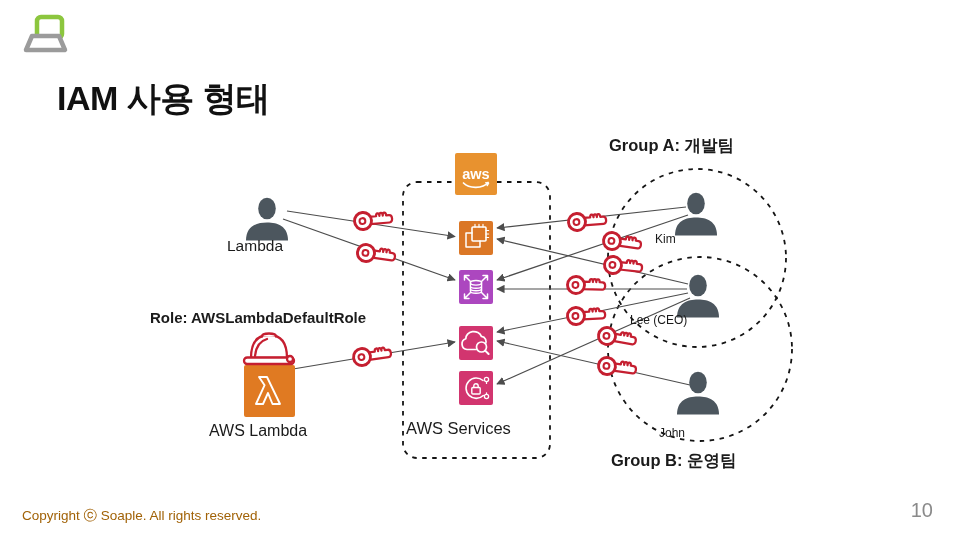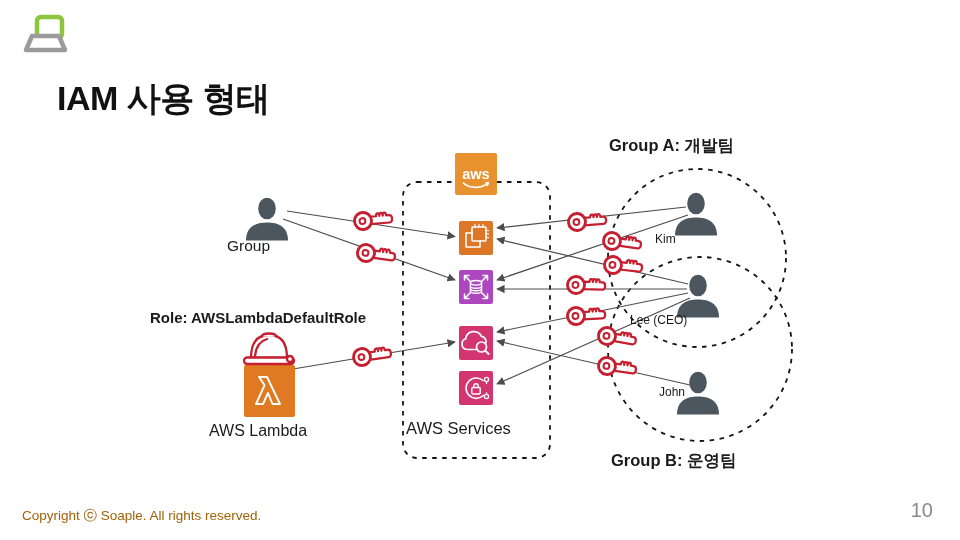--- a/index.html
+++ b/index.html
@@ -12,21 +12,21 @@
   .role-label{left:150px;top:309px;width:245px;font-size:15px;font-weight:600;}
   .client-label{left:227px;top:237px;width:80px;font-size:15.5px;}
   .lambda-label{left:209px;top:422px;width:120px;font-size:16px;}
   .services-label{left:406px;top:419px;width:140px;font-size:16.5px;}
   .group-label{font-size:16.5px;font-weight:600;}
   .group-a{left:609px;top:136px;width:180px;}
   .group-b{left:611px;top:451px;width:180px;}
   .user-label{font-size:12px;}
   .kim-label{left:655px;top:233px;width:80px;}
   .lee-label{left:630px;top:314px;width:140px;}
-  .john-label{left:659px;top:386px;width:80px;}
+  .john-label{left:659px;top:427px;width:80px;}
   .footer{position:absolute;left:22px;top:507px;font-size:13.5px;color:#a16207;}
   .page-num{position:absolute;left:893px;top:499px;width:40px;text-align:right;
             font-size:20px;color:#8a8a8a;}
   
   .dashed{fill:none;stroke:#151515;stroke-width:1.8;stroke-dasharray:4.5 5.5;}
   .conn{stroke:#4d4d4d;stroke-width:1.2;fill:none;}
   .key{fill:#ffffff;stroke:#C51F30;stroke-width:2;stroke-linejoin:round;}
   .keybow{fill:#ffffff;stroke:#C51F30;stroke-width:2.6;}
   .keyhole{fill:#ffffff;stroke:#C51F30;stroke-width:1.8;}
   .person{fill:#4C565E;stroke:none;}
@@ -144,21 +144,21 @@
       <path class="hat" fill="none" stroke-width="2" d="M255,356 C256,346 260,341 267,339"></path>
       <circle class="hat" cx="290" cy="359" r="3"></circle>
     </g>
 
     <use href="#personShape" class="person" transform="translate(267,219)"></use>
     <use href="#personShape" class="person" transform="translate(696,214)"></use>
     <use href="#personShape" class="person" transform="translate(698,296)"></use>
     <use href="#personShape" class="person" transform="translate(698,393)"></use>
   </svg>
 
-  <div class="lbl client-label">Group</div>
+  <div class="lbl client-label">Lambda</div>
   <div class="lbl lambda-label">AWS Lambda</div>
   <div class="lbl role-label">Role: AWSLambdaDefaultRole</div>
   <div class="lbl services-label">AWS Services</div>
   <div class="lbl group-label group-a">Group A: 개발팀</div>
   <div class="lbl group-label group-b">Group B: 운영팀</div>
   <div class="lbl user-label kim-label">Kim</div>
   <div class="lbl user-label lee-label">Lee (CEO)</div>
   <div class="lbl user-label john-label">John</div>
 
   <div class="footer">Copyright ⓒ Soaple. All rights reserved.</div>

